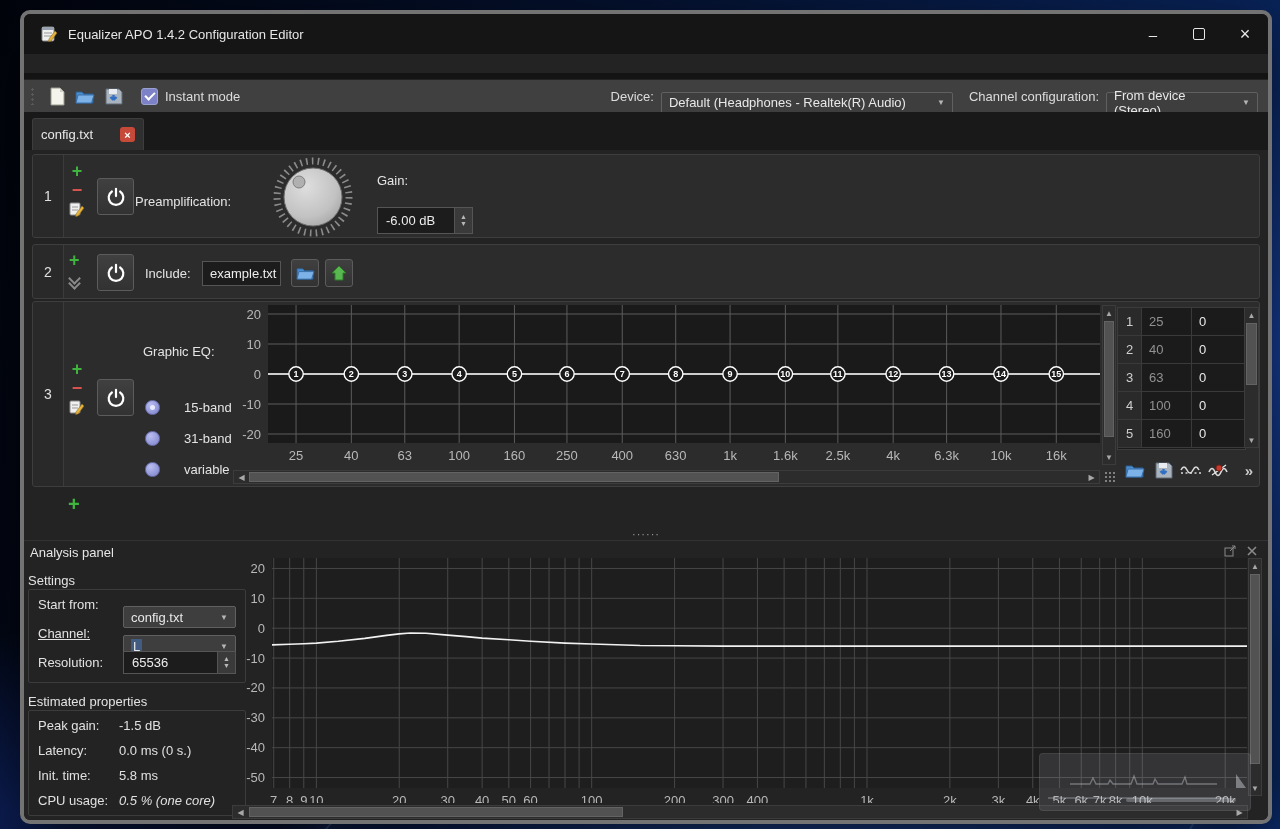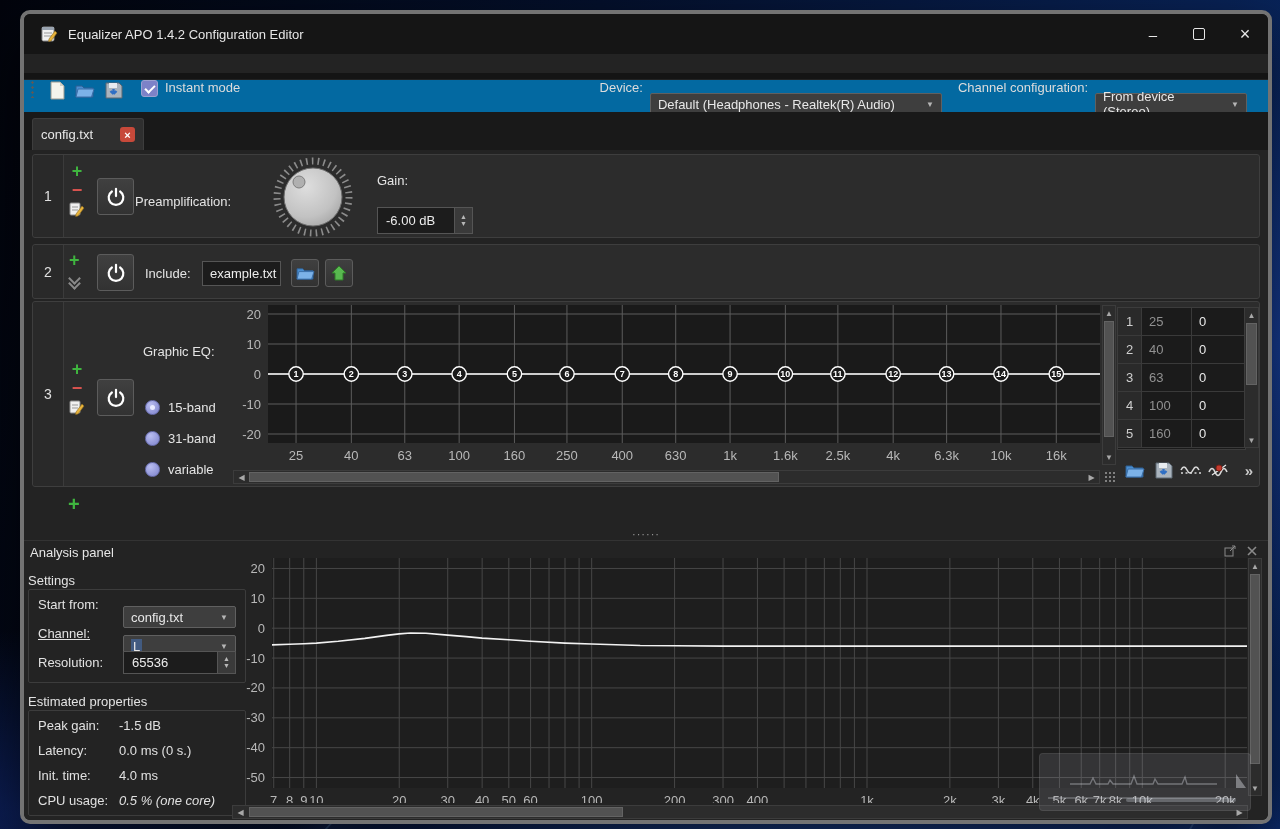--- a/index.html
+++ b/index.html
@@ -22,21 +22,21 @@
   .appicon{margin-left:16px;width:18px;height:18px;}
   .capbtns{margin-left:auto;display:flex;height:100%;}
   .capbtn{width:46px;height:100%;display:flex;align-items:center;justify-content:center;color:#e8e8e8;font-size:15px;}
   .maxglyph{width:10px;height:10px;border:1px solid #e8e8e8;border-radius:2px;}
 
   
   .menubar{position:absolute;left:0;top:40px;width:100%;height:25px;background:#141414;display:flex;align-items:center;padding-left:12px;box-sizing:border-box;margin-top:19px;}
   .menu-item{color:#dcdcdc;font-size:13px;padding:3px 10px;}
 
   
-  .toolbar{position:absolute;left:0;top:65px;width:100%;height:33px;background:#0369a1;display:flex;align-items:flex-start;box-sizing:border-box;padding:0 21px 0 6px;border-top:1px solid #222;}
+  .toolbar{position:absolute;left:0;top:65px;width:100%;height:33px;background:#404040;display:flex;align-items:center;box-sizing:border-box;padding:0 10px 0 6px;border-top:1px solid #222;}
   .grip{width:5px;height:18px;margin-right:8px;background-image:radial-gradient(circle,#5a5a5a 1px,transparent 1.2px);background-size:5px 5px;}
   .tbicon{width:20px;height:20px;margin:0 4px;display:flex;align-items:center;justify-content:center;}
   .checkbox{width:15px;height:15px;border-radius:3px;background:var(--checkbox);border:1px solid #9aa0d0;margin:0 7px 0 14px;position:relative;}
   .checkbox::after{content:'';position:absolute;left:4.5px;top:1.5px;width:4px;height:8px;border:solid #fff;border-width:0 2px 2px 0;transform:rotate(45deg);}
   .tblabel{color:#dcdcdc;font-size:13px;}
   .combo{background:#3e3e3e;border:1px solid #606060;border-radius:2px;color:#e8e8e8;font-size:13px;height:22px;display:flex;align-items:center;padding:0 7px;box-sizing:border-box;margin-top:13px;}
   .combo .arrow{margin-left:auto;font-size:8px;color:#b5b5b5;padding-left:8px;}
 
   
   .tabbar{position:absolute;left:0;top:98px;width:100%;height:38px;background:#191919;}
@@ -55,21 +55,21 @@
   .powerbtn{position:absolute;width:37px;height:37px;}
   .rowlabel{position:absolute;color:#e4e4e4;font-size:13px;}
   .tinput{background:#1c1c1c;border:1px solid #555;color:#ececec;font-size:13px;display:flex;align-items:center;padding:0 7px;box-sizing:border-box;}
   .spinbox{position:absolute;background:#1c1c1c;border:1px solid #555;display:flex;align-items:center;box-sizing:border-box;}
   .spinbox .val{color:#ececec;font-size:13px;padding-left:8px;}
   .spinner{margin-left:auto;width:17px;align-self:stretch;background:#3a3a3a;border-left:1px solid #555;display:flex;flex-direction:column;align-items:center;justify-content:center;gap:1px;}
   .spinner span{font-size:7px;color:#b8b8b8;line-height:6px;}
   .chev{width:7px;height:7px;border-right:2px solid #8a8a8a;border-bottom:2px solid #8a8a8a;transform:rotate(45deg);}
   .radio{width:13px;height:13px;border-radius:50%;background:radial-gradient(circle at 35% 30%, #b9bdf0, var(--radio) 70%);border:1px solid #6d72b5;position:relative;}
   .radio.sel::after{content:'';position:absolute;left:3.5px;top:3.5px;width:5px;height:5px;border-radius:50%;background:#e8eaff;}
-  .radiorow{position:absolute;display:flex;align-items:center;gap:8px;}
+  .radiorow{position:absolute;display:flex;align-items:center;gap:24px;}
   .radiolabel{color:#e4e4e4;font-size:13px;}
 
   svg text{font-family:"Liberation Sans","DejaVu Sans",sans-serif;}
 
   
   .sb{position:absolute;background:#2c2c2c;border:1px solid #3c3c3c;box-sizing:border-box;}
   .sb .thumb{position:absolute;background:#525252;border:1px solid #636363;box-sizing:border-box;}
   .sbarrow{position:absolute;color:#a8a8a8;font-size:8px;display:flex;align-items:center;justify-content:center;}
 
   
@@ -486,21 +486,21 @@
     </div>
 
     <span class="an-label" style="left:4px;top:153px;text-align:right;">Estimated properties</span>
     <div class="groupbox" style="left:4px;top:169px;width:216px;height:104px;"></div>
 
     <span class="an-label proplabel" style="left:14px;top:177px;">Peak gain:</span>
     <span class="an-label propval" style="left:95px;top:177px;">-1.5 dB</span>
     <span class="an-label proplabel" style="left:14px;top:202px;">Latency:</span>
     <span class="an-label propval" style="left:95px;top:202px;">0.0 ms (0 s.)</span>
     <span class="an-label proplabel" style="left:14px;top:227px;">Init. time:</span>
-    <span class="an-label propval" style="left:95px;top:227px;">4.0 ms</span>
+    <span class="an-label propval" style="left:95px;top:227px;">5.8 ms</span>
     <span class="an-label proplabel" style="left:14px;top:252px;">CPU usage:</span>
     <span class="an-label propval" style="left:95px;top:252px;font-style:italic;">0.5 % (one core)</span>
 
     <svg style="position:absolute;left:212px;top:16px;" width="1012" height="246">
         <rect x="36" y="1" width="975" height="230" fill="#1e1e1e"></rect>
         <line x1="37.72044690300881" y1="1" x2="37.72044690300881" y2="231" stroke="#474747" stroke-width="1"></line>
         <line x1="53.68666156639416" y1="1" x2="53.68666156639416" y2="231" stroke="#474747" stroke-width="1"></line>
         <line x1="67.76986098514743" y1="1" x2="67.76986098514743" y2="231" stroke="#474747" stroke-width="1"></line>
         <line x1="80.3677121493904" y1="1" x2="80.3677121493904" y2="231" stroke="#474747" stroke-width="1"></line>
         <line x1="163.24662519465141" y1="1" x2="163.24662519465141" y2="231" stroke="#474747" stroke-width="1"></line>

